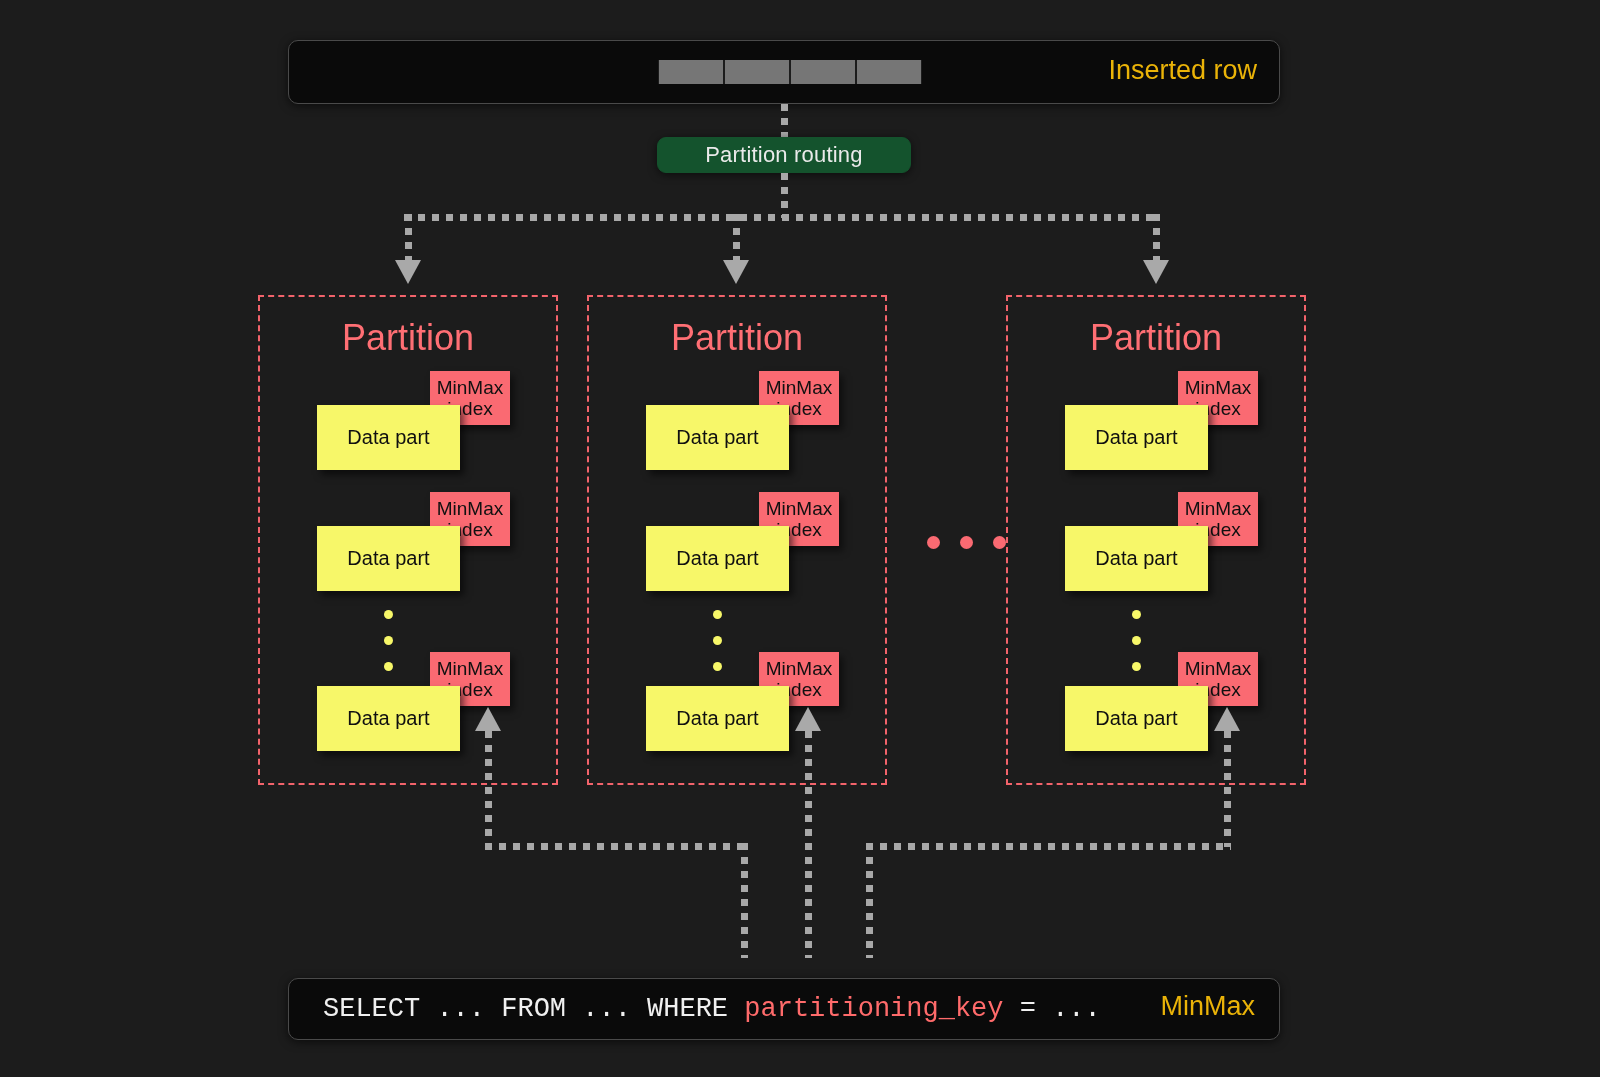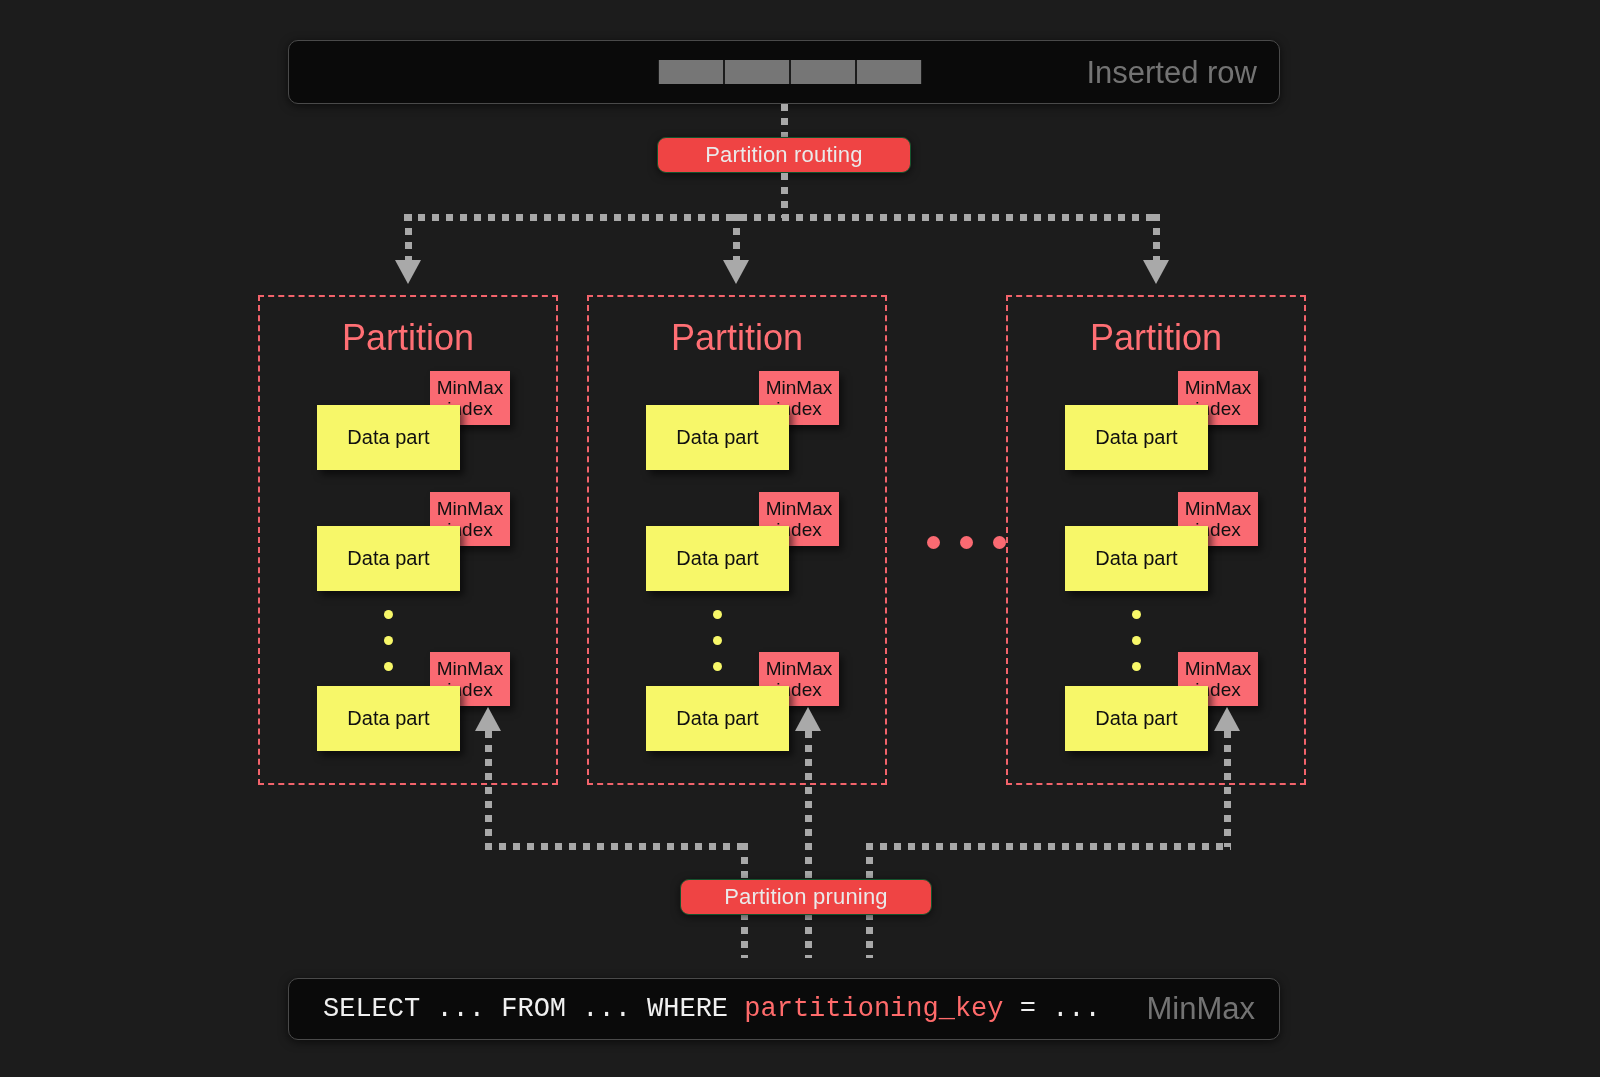--- a/index.html
+++ b/index.html
@@ -16,34 +16,34 @@
   .abs{position:absolute;box-sizing:border-box;}
 
   
   .darkbar{
     background:#0a0a0a;
     border:1px solid #4a4a4a;
     border-radius:10px;
     box-shadow:0 2px 10px rgba(0,0,0,.6);
   }
   .pillbox{
-    background:#ef4444;
+    background:#14532d;
     border:1px solid #14532d;
     border-radius:9px;
     box-shadow:0 2px 8px rgba(0,0,0,.55);
     display:flex;align-items:center;justify-content:center;
   }
   .pillbox .pilltext{
     color:#eaeaea;font-size:22px;letter-spacing:.2px;
     white-space:nowrap;
   }
 
   
   .bluelabel{
-    color:#737373;font-size:31px;white-space:nowrap;
+    color:#eab308;font-size:27px;white-space:nowrap;
   }
   .rowcells{display:flex;}
   .rowcell{
     width:64px;height:24px;background:#767676;
     border-left:1px solid #1c1c1c;border-right:1px solid #1c1c1c;
   }
 
   
   .code{
     font-family:"Liberation Mono","DejaVu Sans Mono",monospace;
@@ -231,22 +231,19 @@
   <div class="abs vdot" style="left:741px;top:843px;height:115px;"></div>
 
   <div class="abs arrow-up" style="left:795px;top:707px;"></div>
   <div class="abs vdot" style="left:805px;top:731px;height:227px;"></div>
 
   <div class="abs arrow-up" style="left:1214px;top:707px;"></div>
   <div class="abs vdot" style="left:1224px;top:731px;height:116px;"></div>
   <div class="abs hdot" style="left:866px;top:843px;width:365px;"></div>
   <div class="abs vdot" style="left:866px;top:843px;height:115px;"></div>
 
-  <div class="abs pillbox" style="left:680px;top:879px;width:252px;height:36px;">
-    <span class="pilltext">Partition pruning</span>
-  </div>
 
   <div class="abs darkbar" style="left:288px;top:978px;width:992px;height:62px;">
     <div class="abs code" style="left:34px;top:15px;"><span>SELECT ... FROM ... WHERE </span><span class="key">partitioning_key</span><span> = ...</span></div>
     <div class="abs bluelabel" style="right:24px;top:12px;">MinMax</div>
   </div>
 
 </div>
 
 </body></html>

